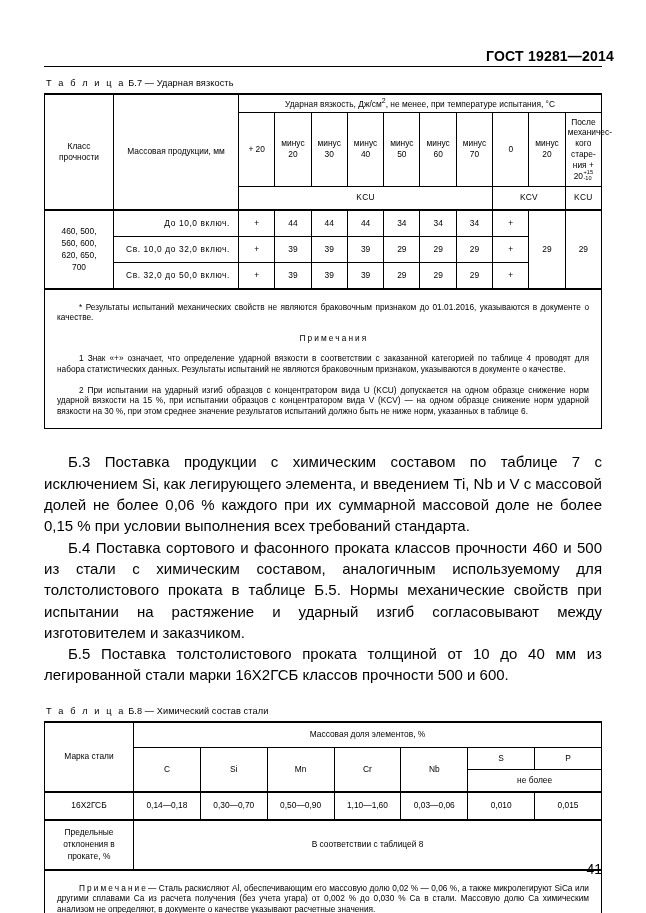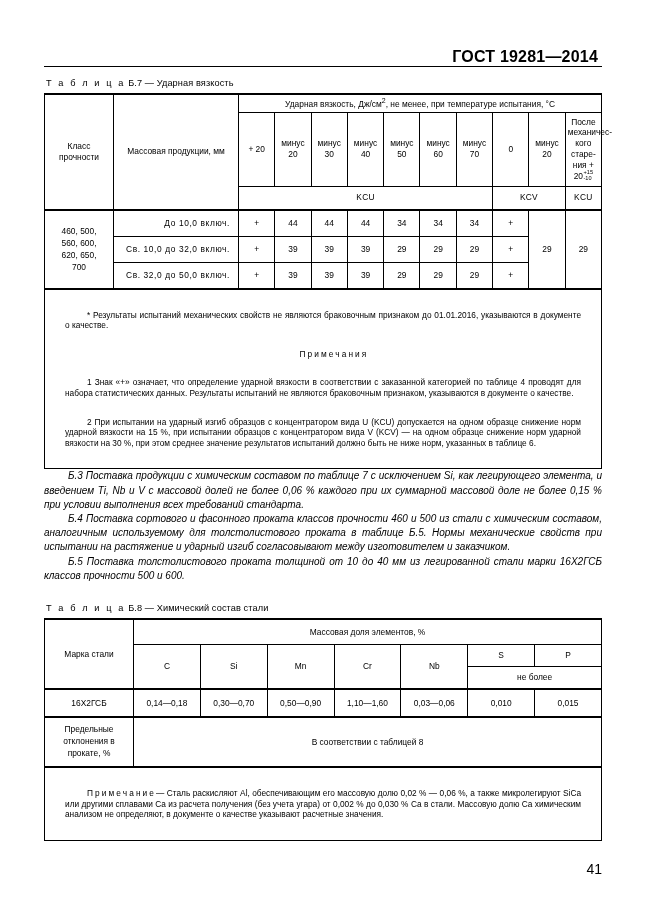--- a/index.html
+++ b/index.html
@@ -21,22 +21,22 @@
     height: 913px;
     box-sizing: border-box;
     padding: 0;
     overflow: hidden;
   }
 
   
   .doc-header {
     position: absolute;
     top: 48px;
-    right: 48px;
-    font-size: 16px;
+    right: 32px;
+    font-size: 14px;
     font-weight: bold;
     letter-spacing: 0.2px;
   }
   .header-rule {
     position: absolute;
     top: 66px;
     left: 44px;
     right: 44px;
     border-bottom: 1px solid #000;
   }
@@ -99,32 +99,32 @@
   }
   .frac .up { display: block; }
   .frac .dn { display: block; }
 
   .note-cell {
     text-align: left;
     padding: 4px 6px 5px 6px;
     line-height: 1.32;
     font-size: 8.3px;
   }
-  .note-cell p { margin: 18px; }
+  .note-cell p { margin: 10px; }
   .note-cell p.ind { text-indent: 22px; }
   .note-cell .sp {
     letter-spacing: 2.1px;
   }
   .just { text-align: justify; text-align-last: left; }
 
   
   .body-block {
-    font-size: 10px;
+    margin-top: 22px;
+    font-size: 15px;
     line-height: 1.42;
-    font-style: italic;
   }
   .body-block p {
     margin: 0;
     text-indent: 24px;
     text-align: justify;
     text-align-last: left;
   }
 
   
   .t8 { font-size: 8.6px; }

